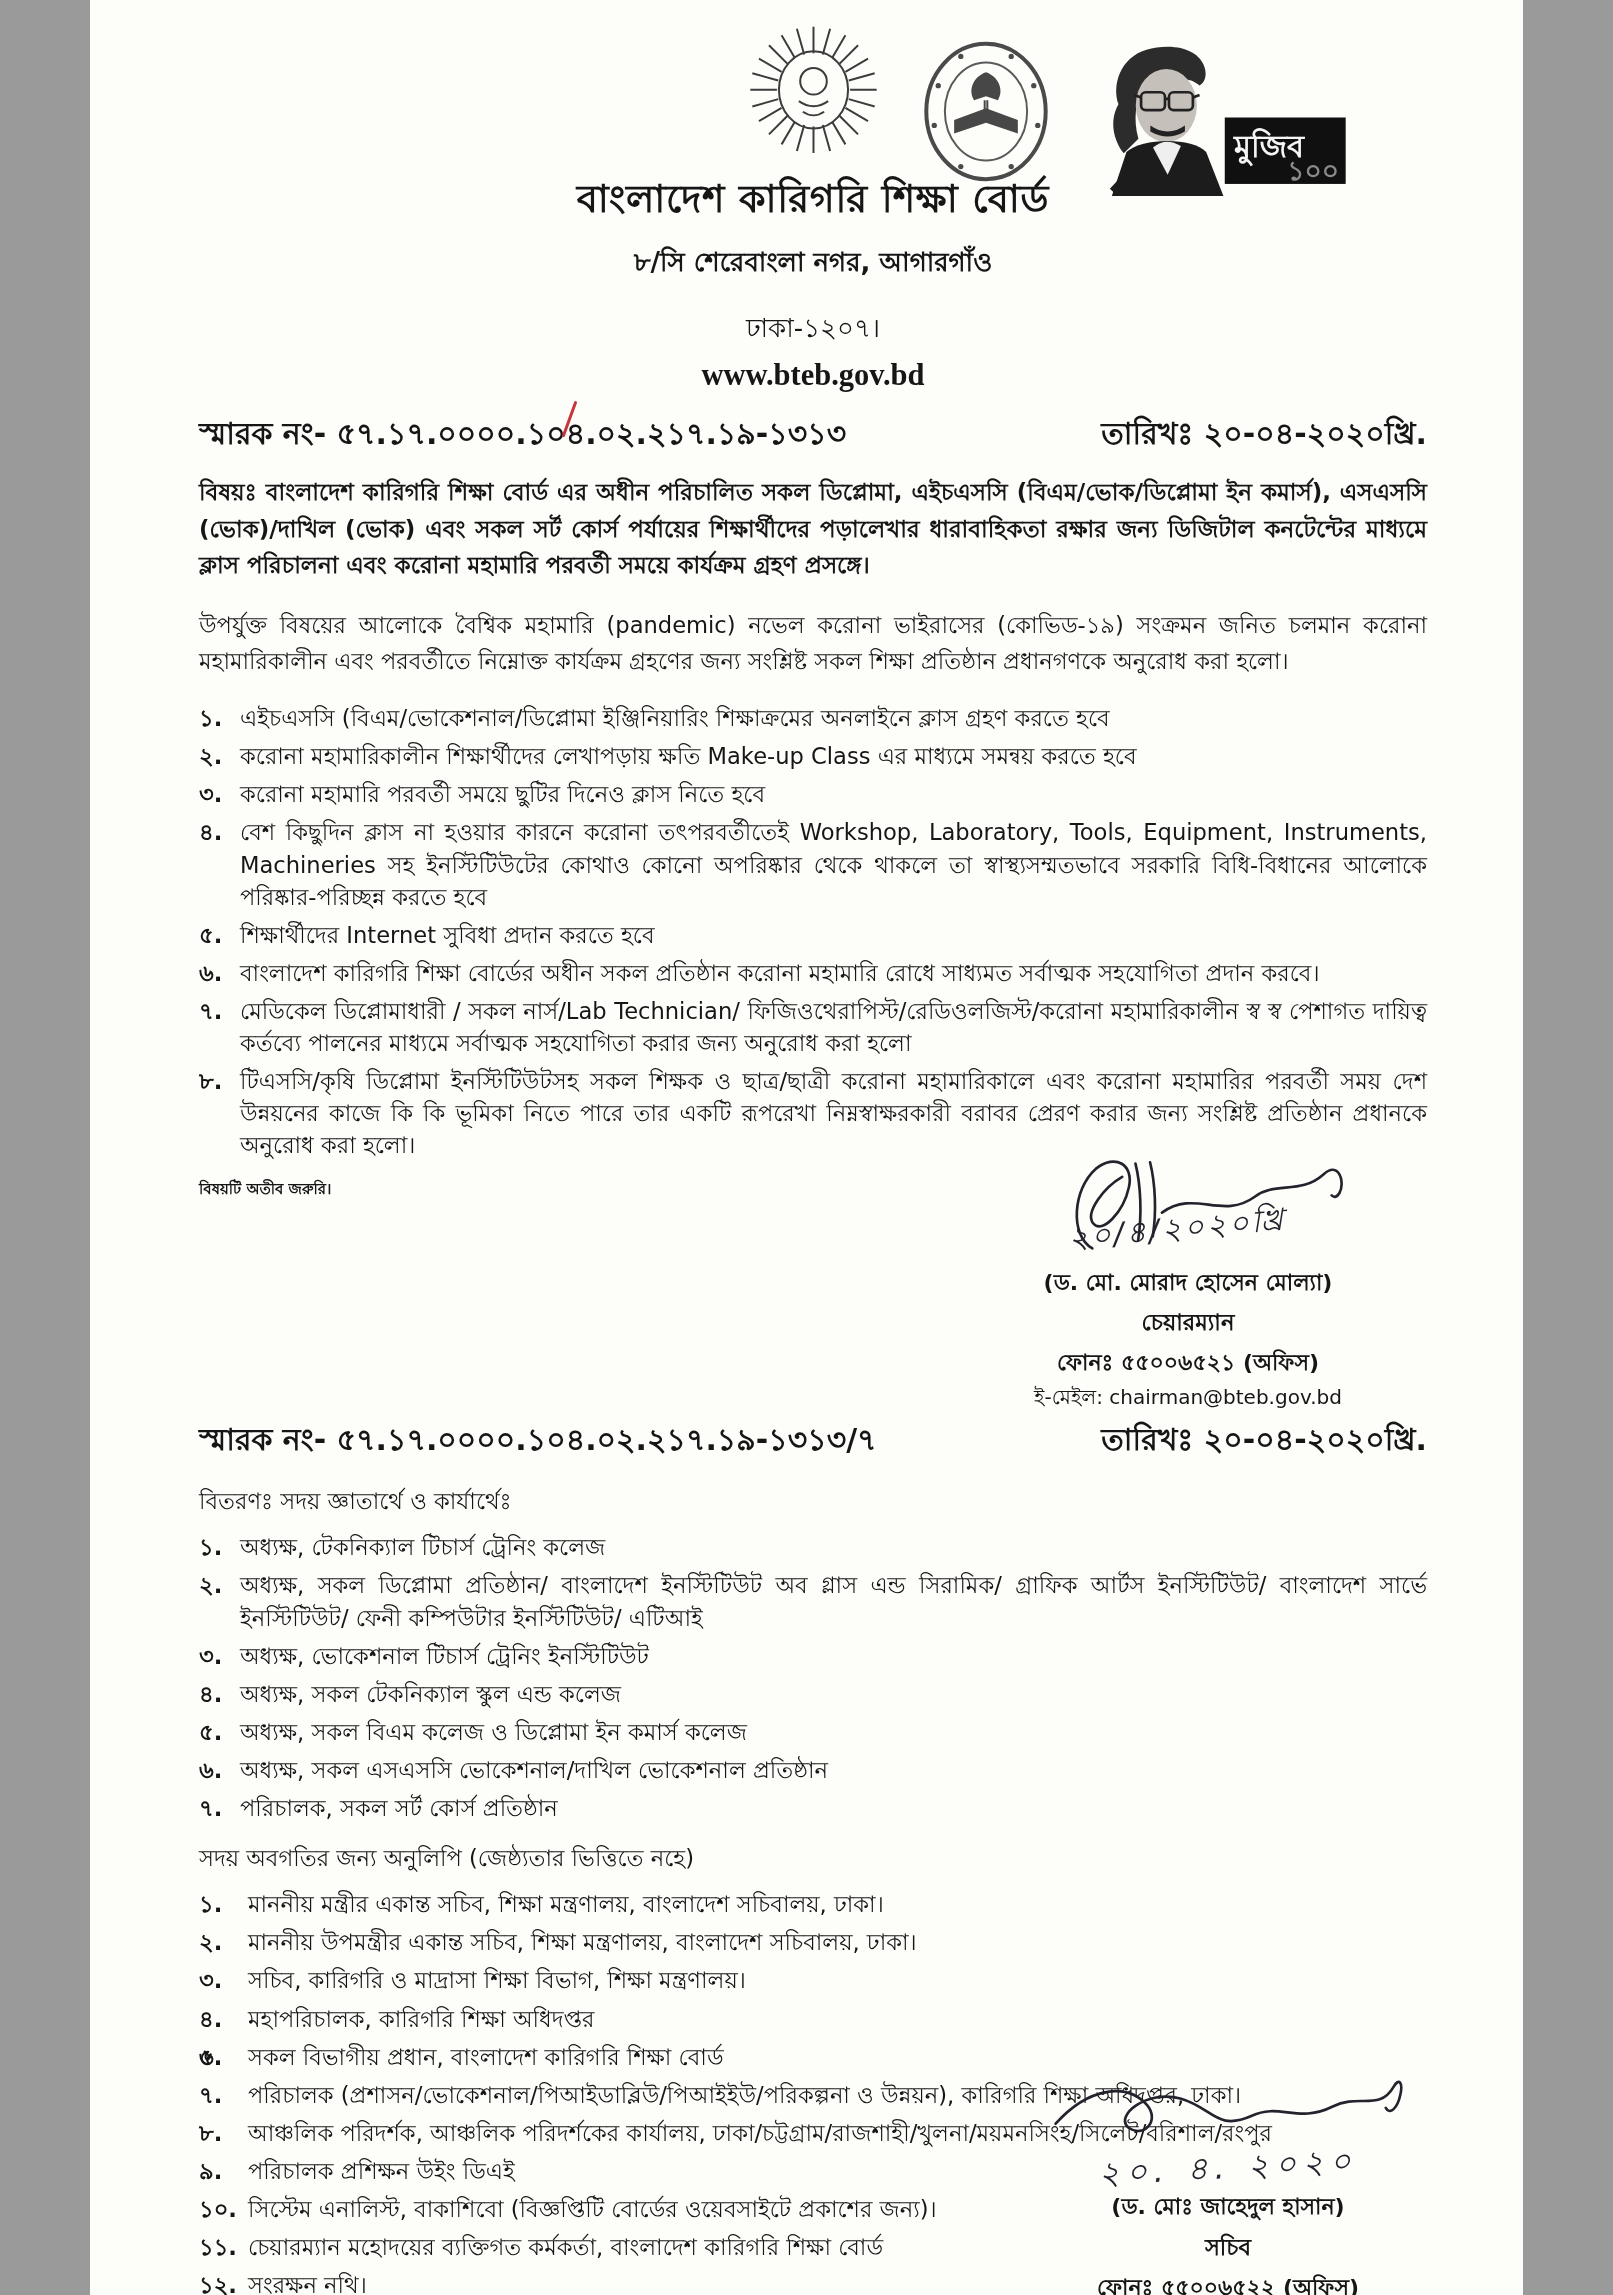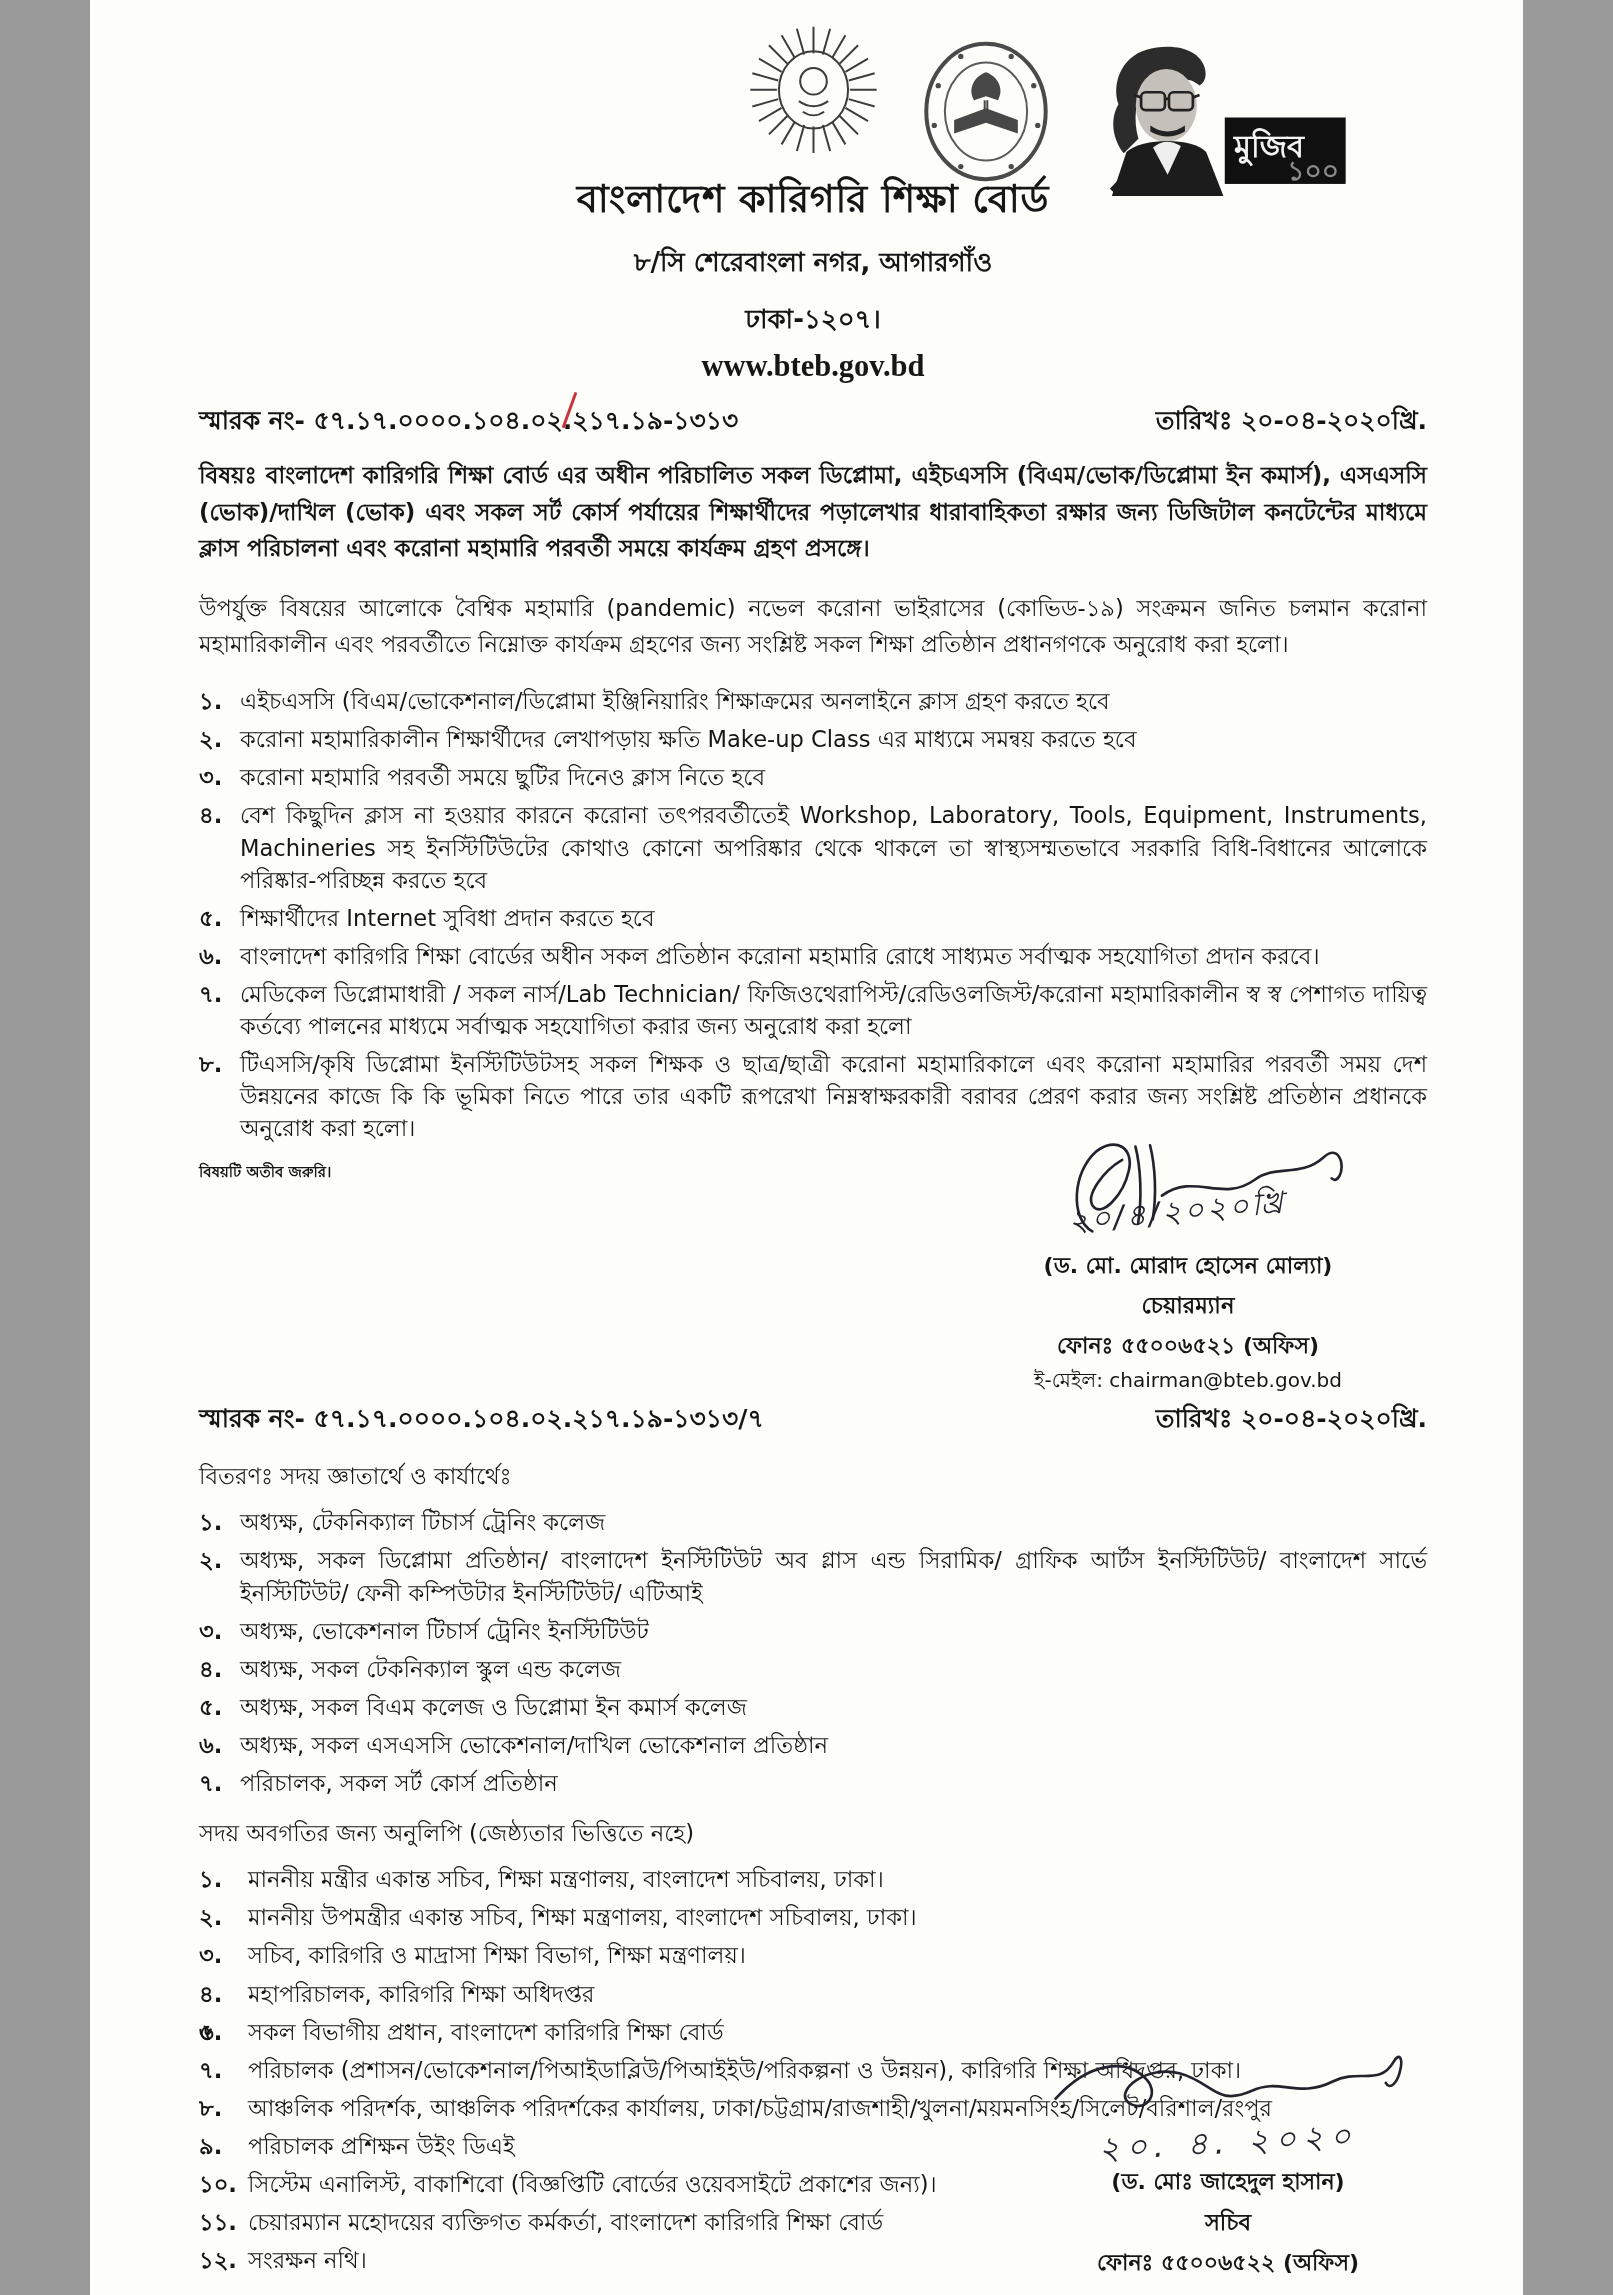--- a/index.html
+++ b/index.html
@@ -12,27 +12,27 @@
     color:#161616;
     overflow:hidden;
   }
   .content { padding:20px 96px 40px 109px; }
 
   
   .hdr { position:relative; text-align:center; }
   .hdr-logo { height:145px; }
   .org-name { font-size:38px; font-weight:700; letter-spacing:0.7px; margin-top:4px; }
   .addr1 { font-size:26px; font-weight:700; margin-top:9.3px; }
-  .addr2 { font-size:26px; font-weight:700; margin-top:13px; }
+  .addr2 { font-size:26px; font-weight:400; margin-top:22px; }
   .website { font-family:"Liberation Serif","DejaVu Serif",serif; font-size:30.5px; font-weight:700; margin-top:5.3px; }
   .right-logos { position:absolute; top:18.6px; right:80px; display:flex; gap:17px; align-items:flex-start; }
 
   
   .memo-row { display:flex; justify-content:space-between; align-items:flex-end;
-              font-size:25px; font-weight:700; margin-top:17px; position:relative; }
+              font-size:30px; font-weight:700; margin-top:17px; position:relative; }
   .red-tick { position:absolute; left:369px; top:-9.3px; width:2.7px; height:38px;
               background:#c9363a; transform:rotate(20deg); border-radius:1.3px; }
 
   
   .subject { font-size:23px; font-weight:700; line-height:1.60; text-align:justify; margin-top:13.3px; }
   .para    { font-size:22.6px; line-height:1.58; text-align:justify; margin-top:24px; }
 
   
   ol.plain { list-style:none; margin:17px 0 0 0; padding:0; }
   ol.plain li { position:relative; padding-left:41px; font-size:22.6px; line-height:1.42;

